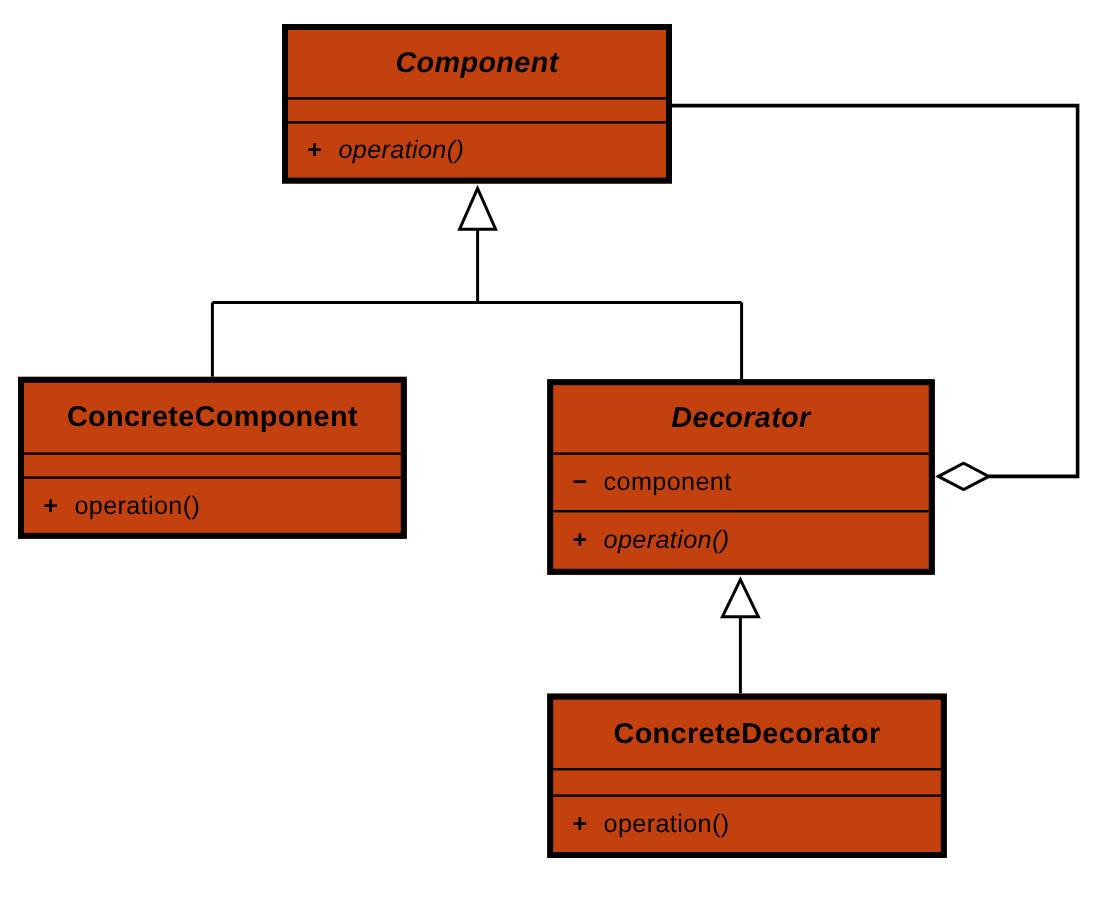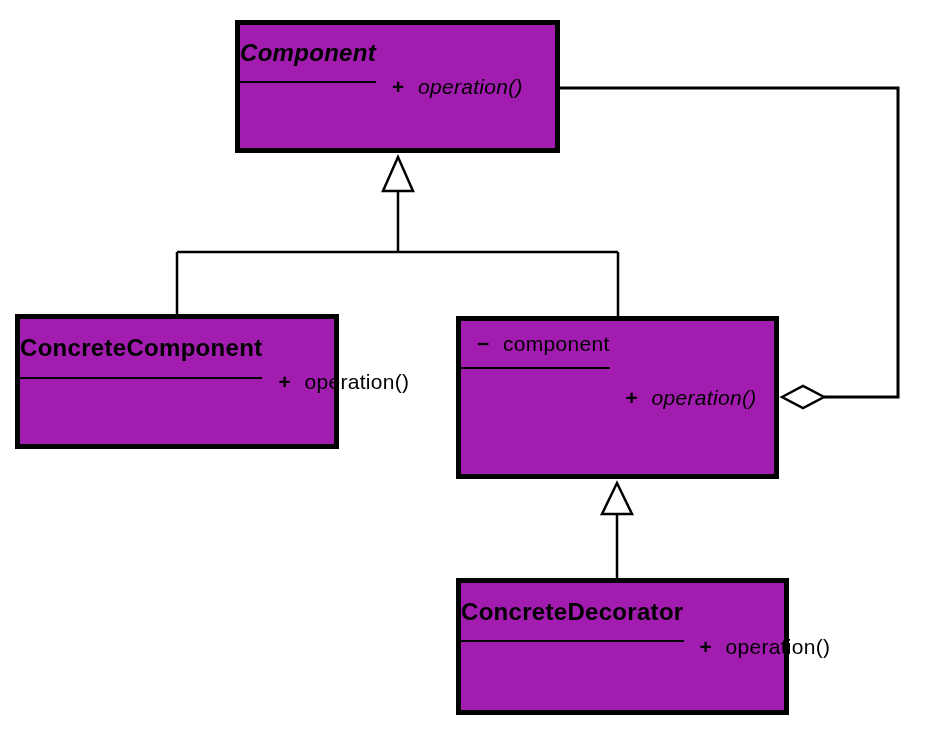--- a/index.html
+++ b/index.html
@@ -18,23 +18,23 @@
   #connector-layer {
     position: absolute;
     left: 0; top: 0;
     width: 931px; height: 753px;
     z-index: 1;
   }
   .uml-class {
     position: absolute;
     box-sizing: border-box;
     border: 5px solid #000000;
-    background: #a21caf;
+    background: #c2410c;
     display: flex;
-    flex-direction: row;
+    flex-direction: column;
     z-index: 2;
   }
   .uml-title {
     display: flex;
     align-items: center;
     justify-content: center;
     font-size: 24px;
     font-weight: bold;
     letter-spacing: 0.3px;
     border-bottom: 2px solid #000000;
@@ -117,20 +117,21 @@
   <div class="uml-attrs"></div>
   <div class="uml-methods">
     <div class="member">
       <span class="vis">+</span>
       <span class="mname">operation()</span>
     </div>
   </div>
 </div>
 
 <div class="uml-class abstract" id="decorator-box">
+  <div class="uml-title">Decorator</div>
   <div class="uml-attrs">
     <div class="member">
       <span class="vis">−</span>
       <span class="mname">component</span>
     </div>
   </div>
   <div class="uml-methods">
     <div class="member">
       <span class="vis">+</span>
       <span class="mname italic">operation()</span>

